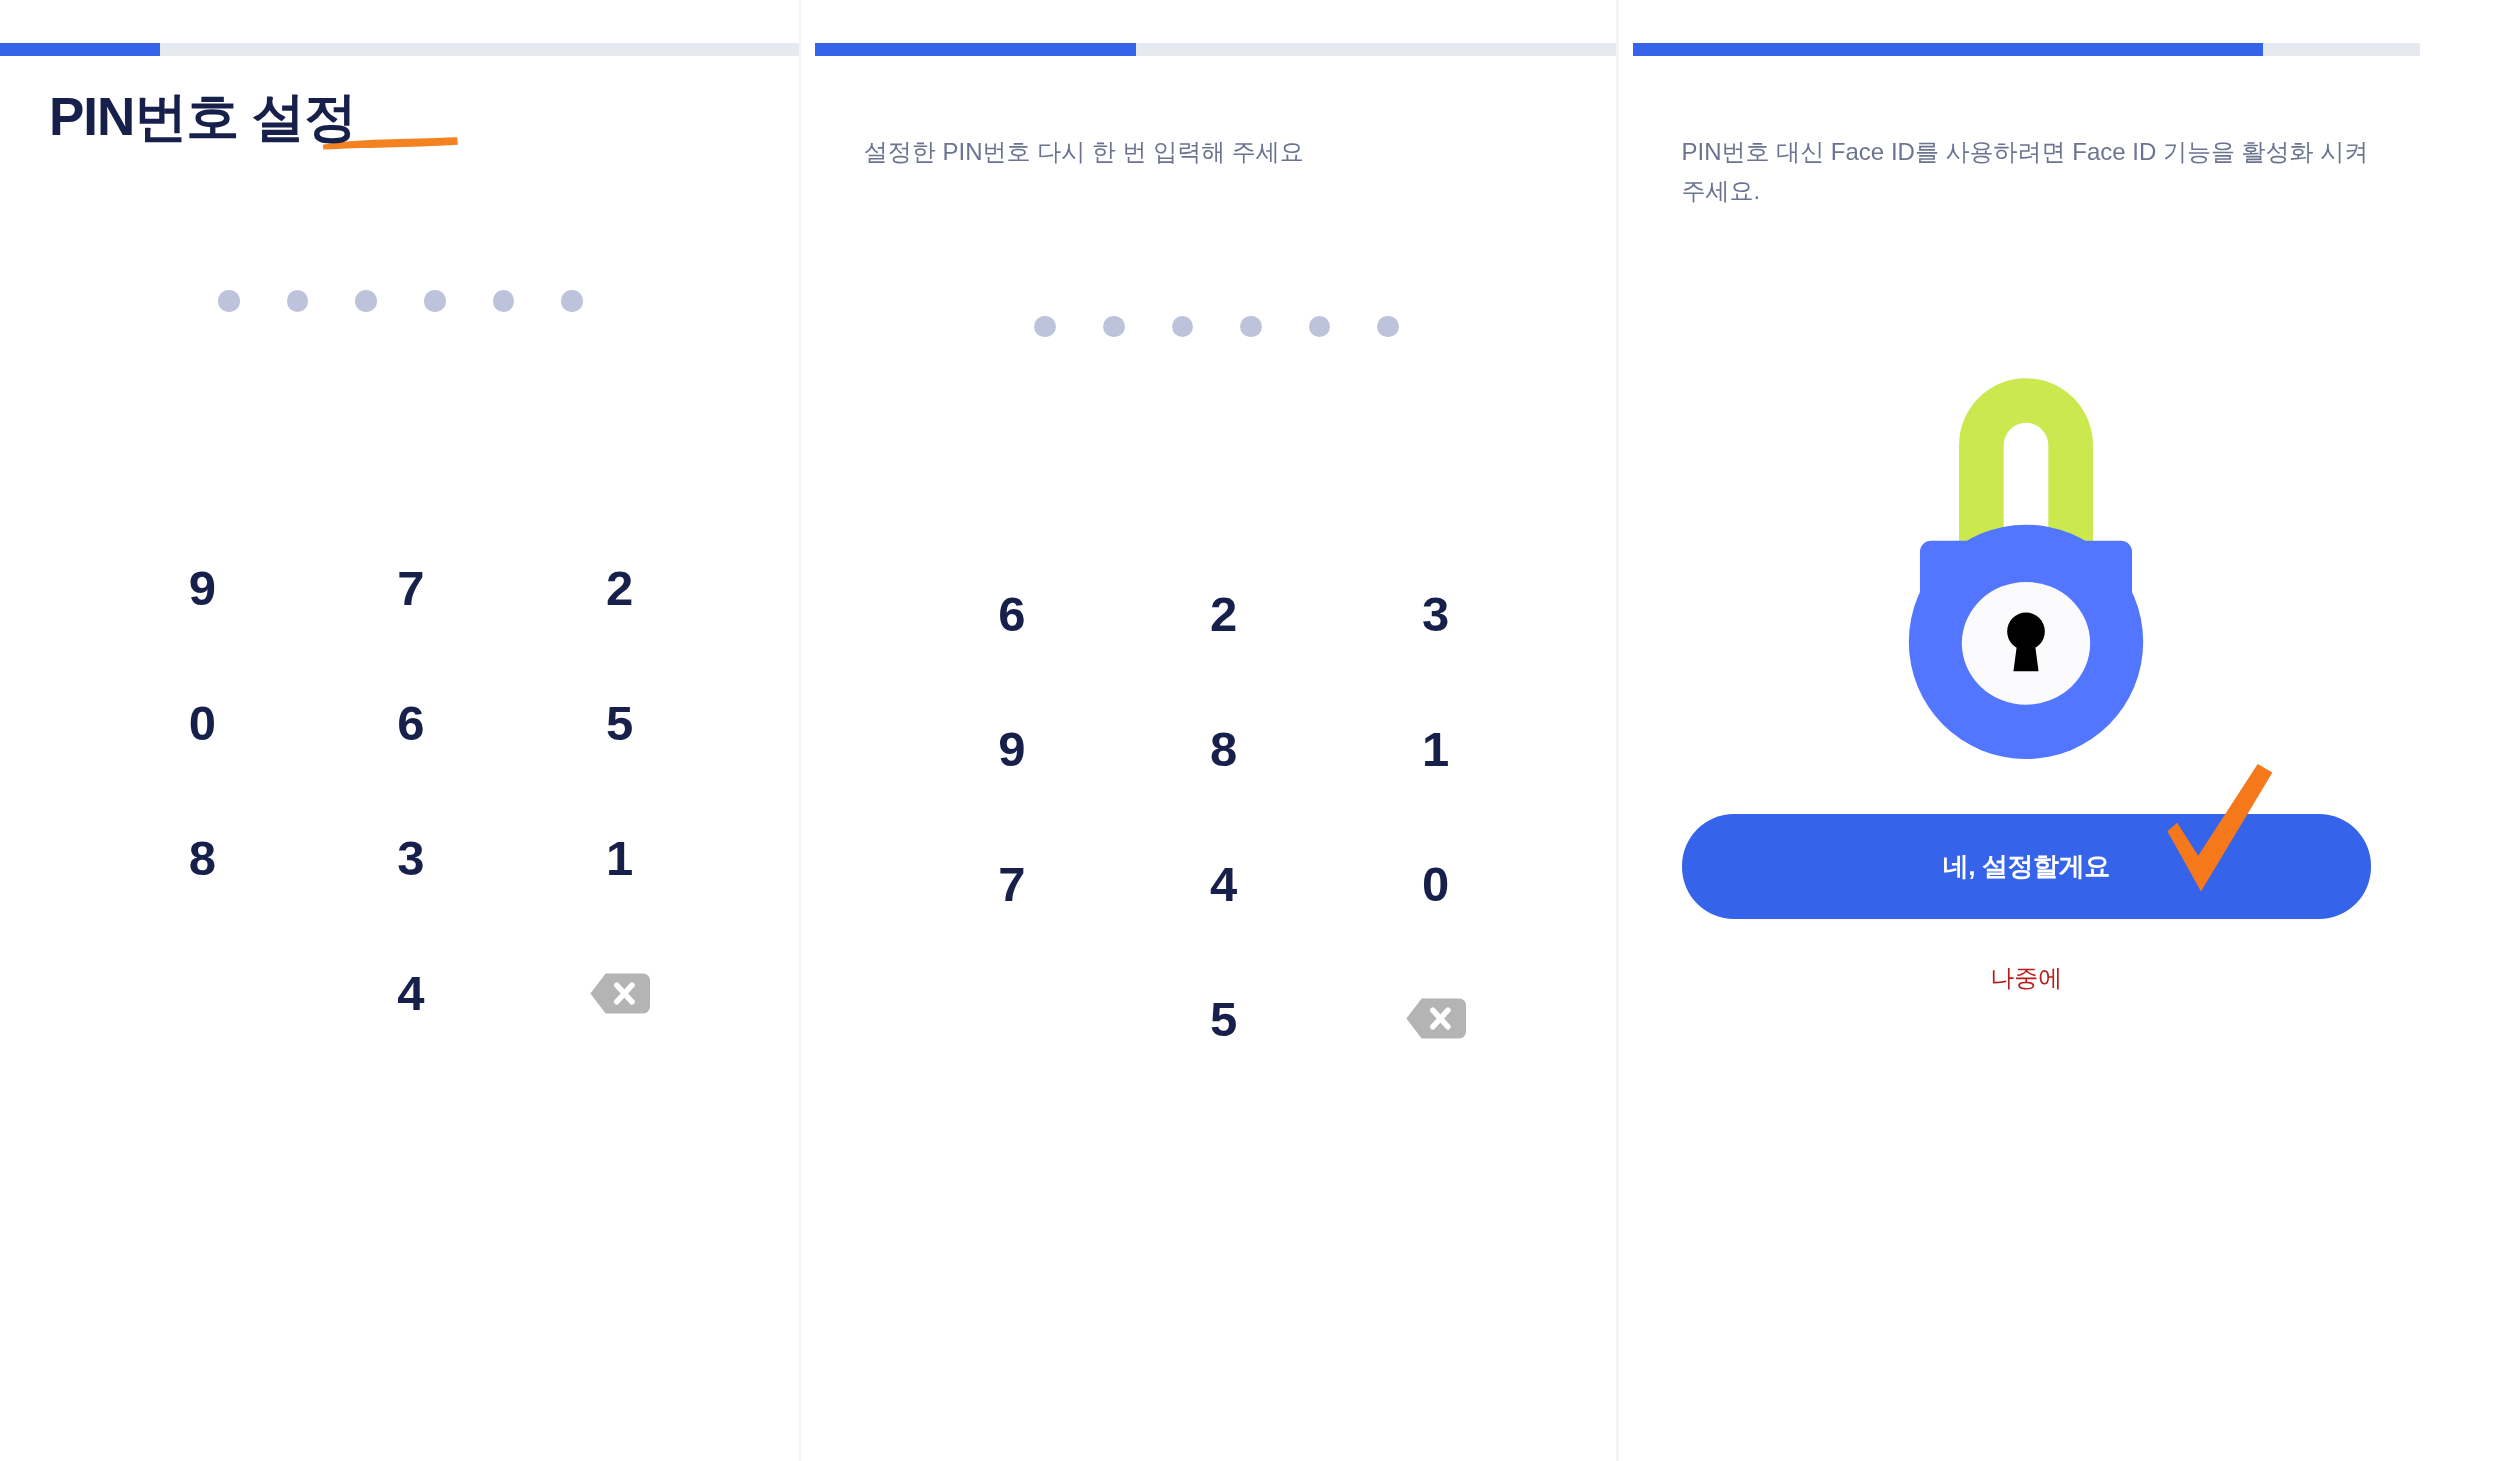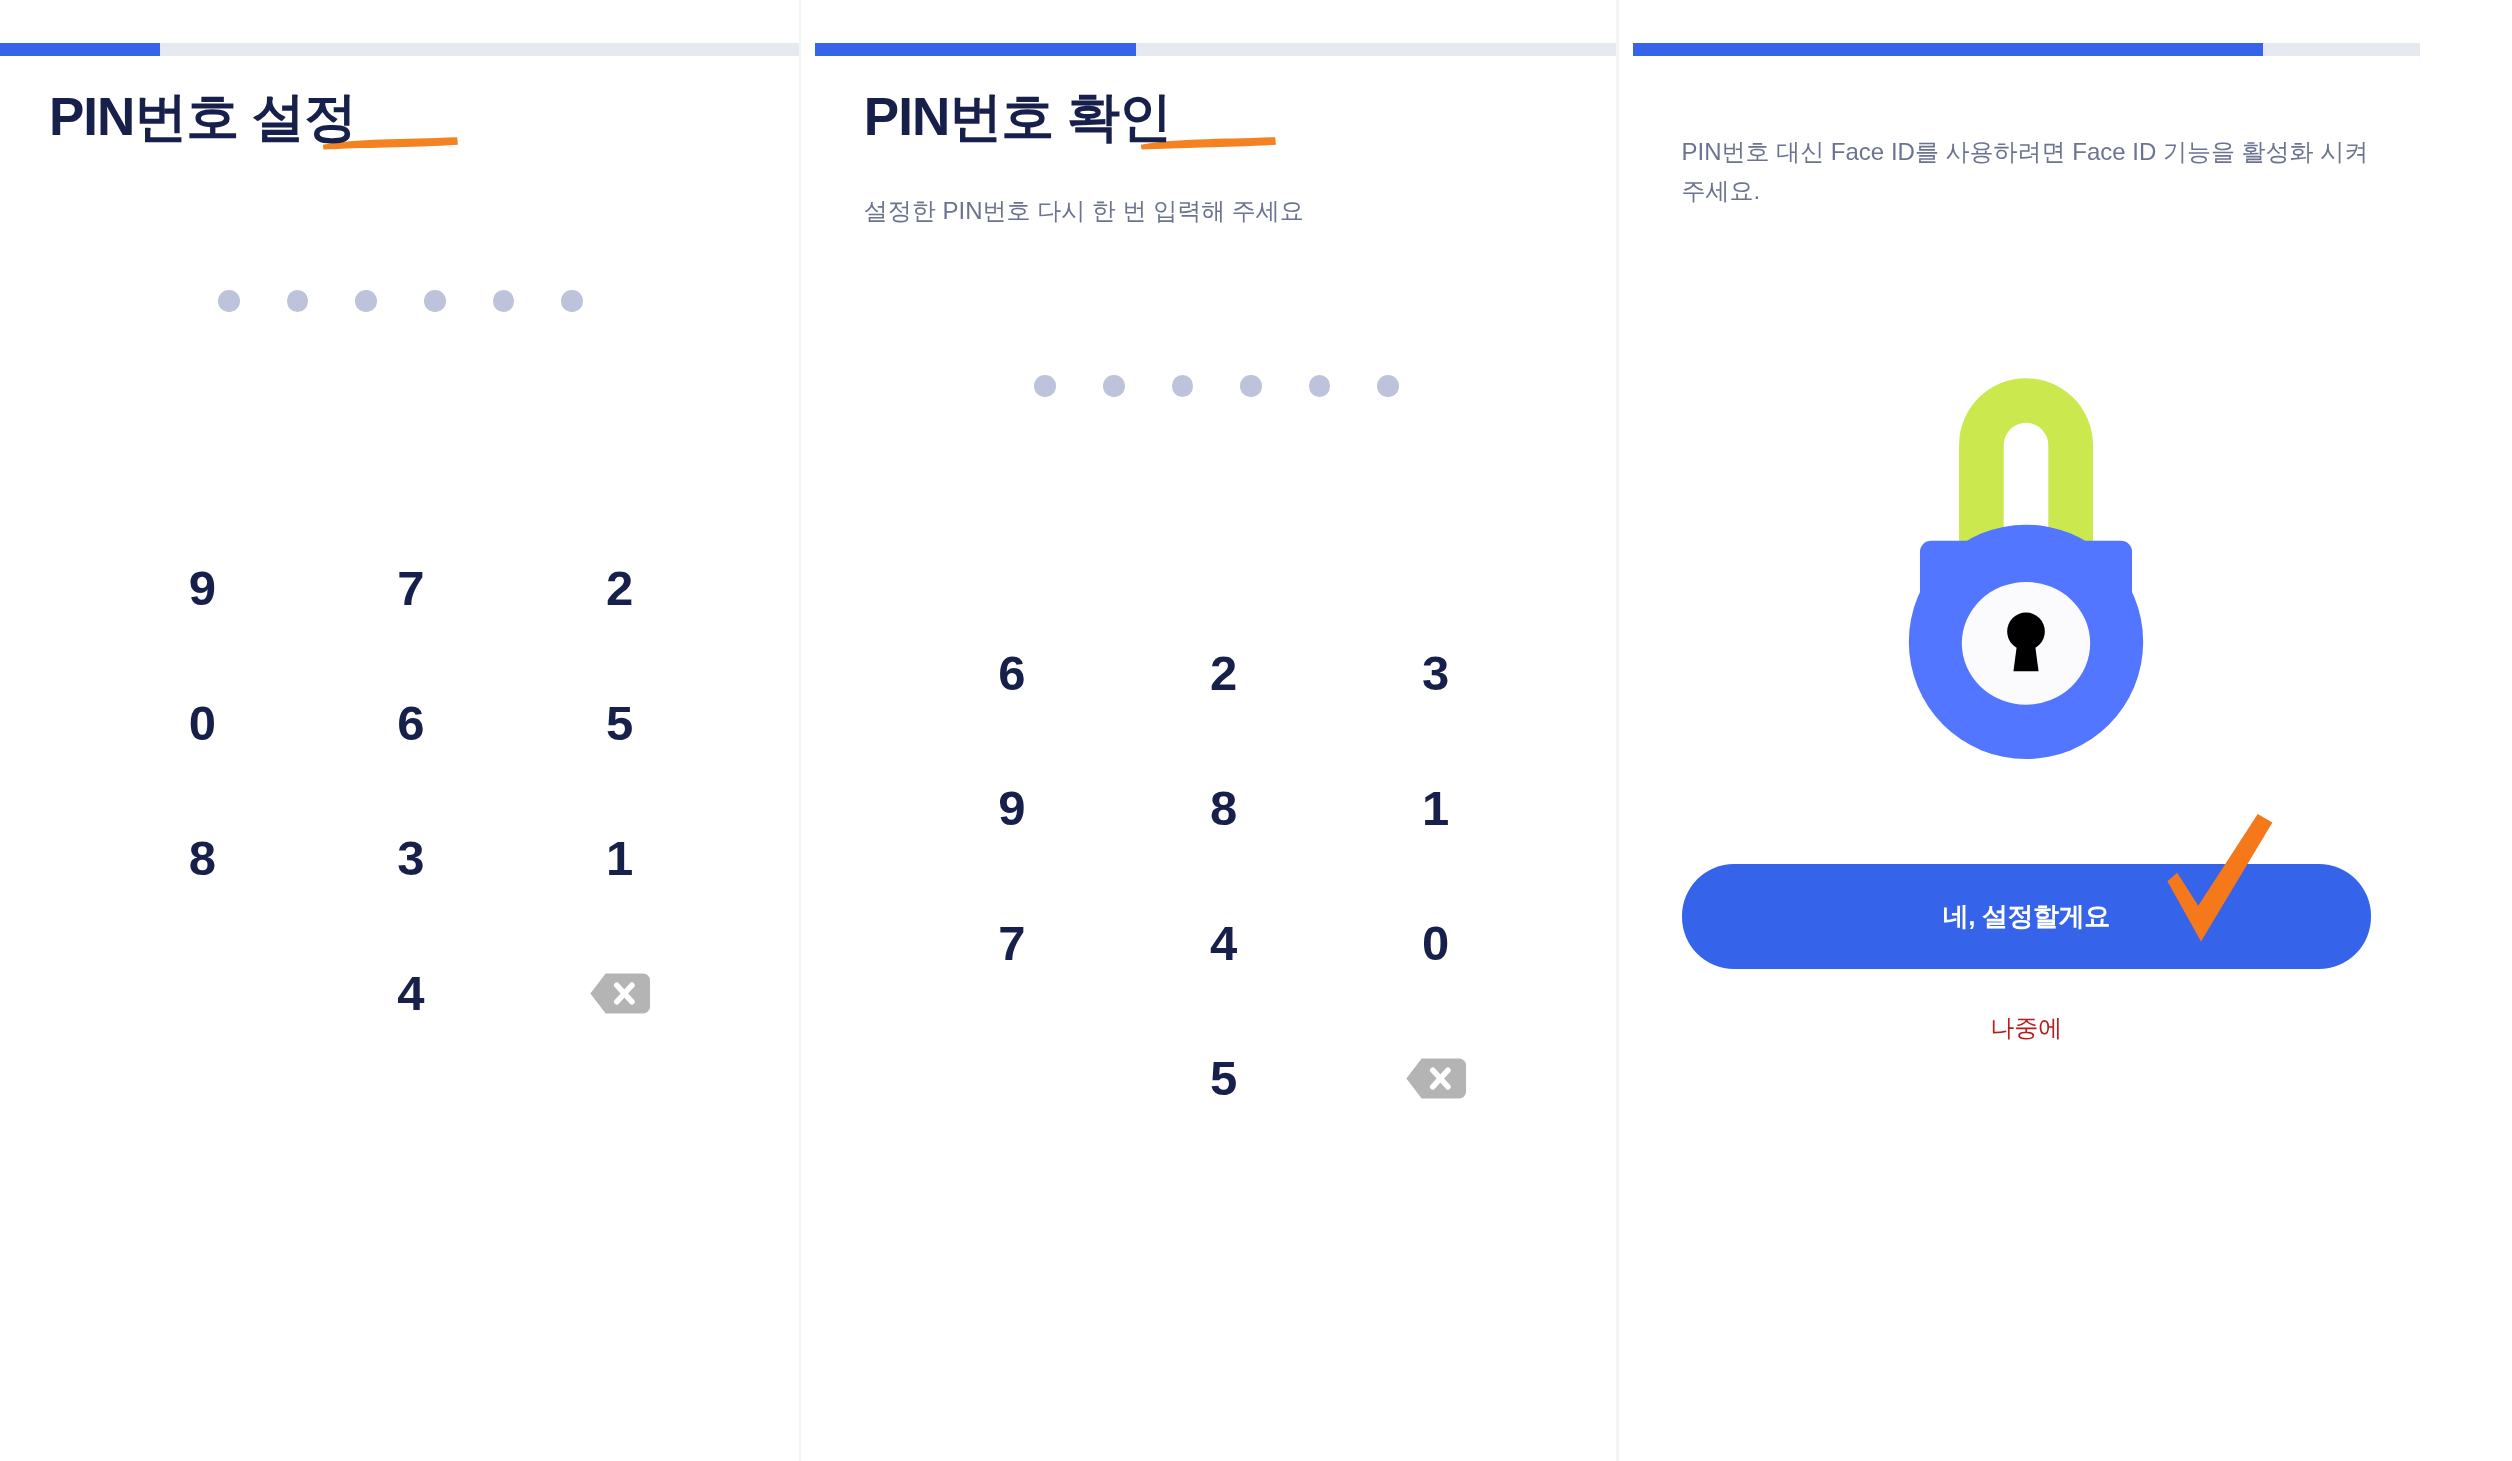--- a/index.html
+++ b/index.html
@@ -145,21 +145,21 @@
   
   .lock-area {
     display: flex;
     justify-content: center;
     margin-top: 117px;
   }
   .lock-icon { width: 300px; height: 452px; }
   .lock-icon svg { display: block; width: 100%; height: 100%; }
 
   .cta-area {
-    margin-top: 84px;
+    margin-top: 34px;
     padding: 0 49px;
     position: relative;
   }
 
   .cta-button {
     position: relative;
     width: 100%;
     height: 105px;
     border: none;
     border-radius: 52px;
@@ -268,28 +268,20 @@
       </div>
     <div class="panel-divider"></div>
   </section>
 
   <section class="panel panel-2">
     <div class="progress-track">
       <div class="progress-fill" id="fill-1" style="width: 40%;"></div>
     </div>
 
     <div class="head-block">
-      <div class="title-wrap">
-        <h1 class="panel-title">PIN번호 확인</h1>
-        <span class="title-underline" style="left:274px;width:140px;">
-          <svg viewBox="0 0 200 26" preserveAspectRatio="none">
-            <path d="M4 17 C 50 8, 120 9, 196 6 L 197 17 C 130 21, 58 21, 5 24 Z" fill="#f58220"></path>
-          </svg>
-        </span>
-      </div>
       <p class="panel-subtitle">설정한 PIN번호 다시 한 번 입력해 주세요</p>
     </div>
 
     <div class="pin-dots" id="dots-1">
         <span class="pin-dot"></span>
         <span class="pin-dot"></span>
         <span class="pin-dot"></span>
         <span class="pin-dot"></span>
         <span class="pin-dot"></span>
         <span class="pin-dot"></span>

